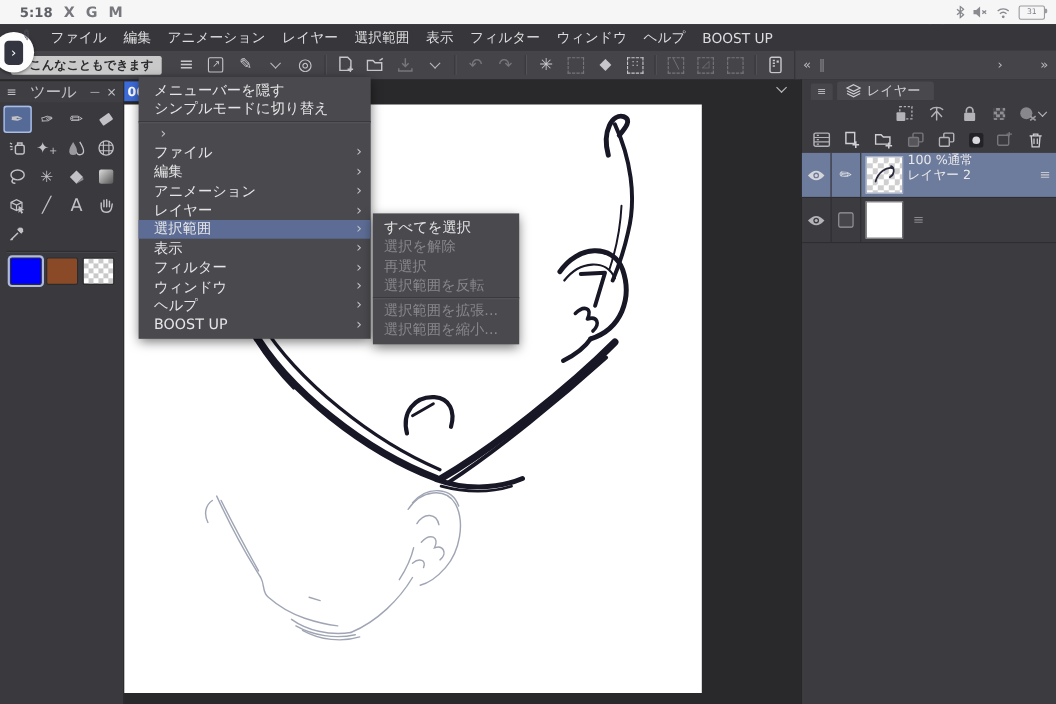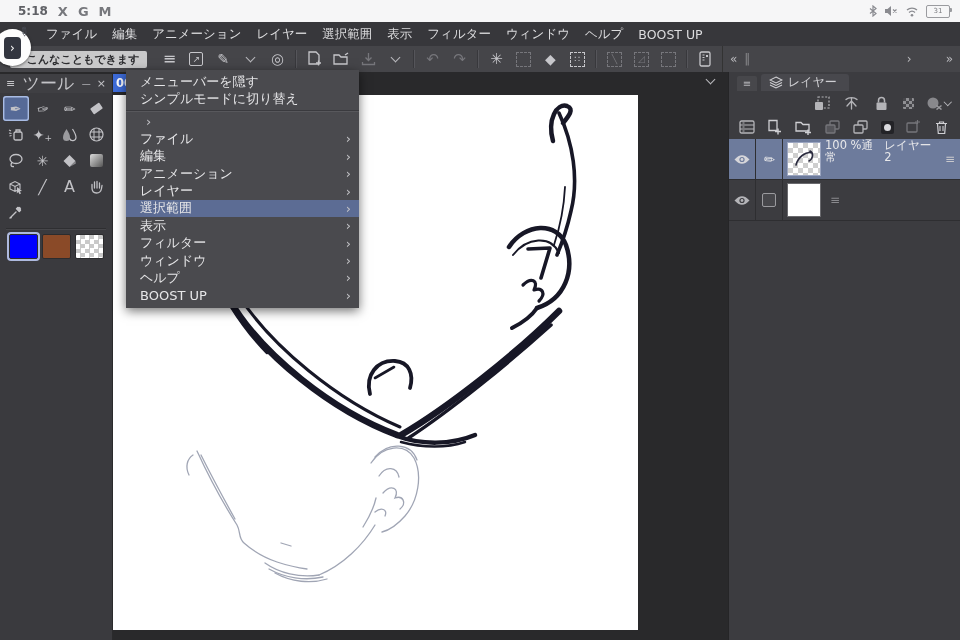--- a/index.html
+++ b/index.html
@@ -40,42 +40,42 @@
     display:inline-flex;align-items:center;justify-content:center;font-size:10px;font-weight:bold;}
   
   .fab{left:-6px;top:29px;width:37px;height:37px;border-radius:50%;background:#fdfdfd;
     box-shadow:0 1px 3px rgba(0,0,0,.5);display:flex;align-items:center;justify-content:center;z-index:60;}
   .fab-inner{width:17px;height:22px;background:#333640;border-radius:4px;color:#fff;
     display:flex;align-items:center;justify-content:center;font-size:12px;}
   .fab-pen{position:absolute;right:2px;top:-4px;font-size:12px;color:#4a4d57;transform:rotate(40deg);}
   
   .palette{left:0;top:74px;width:113px;height:566px;background:#3a3a3e;border-right:1px solid #2a2a2c;box-sizing:border-box;}
   .pal-head{height:19px;display:flex;align-items:center;color:#c3c3c7;font-size:11px;padding:0 6px;gap:6px;background:#3f3f43;}
-  .pal-title{flex:1;text-align:center;font-size:17px;}
+  .pal-title{flex:1;text-align:center;font-size:14px;}
   .toolgrid{display:grid;grid-template-columns:repeat(4,26px);justify-content:center;gap:1px;padding-top:3px;}
   .tool{width:26px;height:25px;display:flex;align-items:center;justify-content:center;color:#c2c2c6;font-size:14px;border-radius:3px;}
   .tool.sel{background:#566a97;box-shadow:inset 0 0 0 1.4px #a9bce4;}
   .pal-sep{height:1px;background:#2e2e31;margin:3px 6px 2px 6px;box-shadow:0 1px 0 #46464a;}
   .swatches{display:flex;gap:4px;justify-content:center;padding-top:3px;}
   .swatch{width:27px;height:23px;border-radius:2px;border:1px solid #2c2c2e;}
   .swatch.sel{box-shadow:0 0 0 2px #aebadf;}
   .checker{background-image:conic-gradient(#c9c9c9 25%,#fff 0 50%,#c9c9c9 0 75%,#fff 0);background-size:9px 9px;}
   .eraser-shape{width:11px;height:7px;background:#c2c2c6;border-radius:1px;transform:rotate(-35deg);}
   .grad-shape{width:13px;height:13px;background:linear-gradient(135deg,#ddd,#555);border-radius:2px;}
   
   .canvas-tabbar{left:113px;top:72px;width:615px;height:22px;color:#9a9a9e;}
   .tabfrag{position:absolute;left:0;top:2px;height:18px;background:#3d6bd8;color:#fff;
     font-size:11.5px;display:flex;align-items:center;padding:0 3px;font-weight:bold;}
   .tab-x{position:absolute;left:38px;top:3px;font-size:12px;color:#8b8b8f;}
   .tab-m{position:absolute;left:55px;top:3px;font-size:12px;color:#6f6f73;}
   .tab-chev{position:absolute;right:14px;top:7px;}
   .page{left:113px;top:95px;width:525px;height:535px;background:#ffffff;}
   
   .menu{background:#4a4a4e;box-shadow:0 3px 10px rgba(0,0,0,.55);color:#e6e6e8;font-size:13px;z-index:50;}
-  .mainmenu{left:126px;top:70px;width:233px;padding:3px 0 4px 0;}
+  .mainmenu{left:126px;top:70px;width:211px;padding:3px 0 4px 0;}
   .submenu{left:339px;top:194px;width:133px;padding:4px 0;z-index:51;}
   .mi{height:17.4px;display:flex;align-items:center;padding:0 8px 0 14px;white-space:nowrap;}
   .mi .lbl{flex:1;}
   .mi .arr{color:#c2c2c6;font-size:13px;margin-left:6px;}
   .mi.hl{background:#5c6c94;}
   .mi.off{color:#87878c;}
   .msep{height:1px;background:#3a3a3e;box-shadow:0 1px 0 #58585c;margin:2px 0;}
   .submenu .mi{padding-left:10px;height:17.6px;}
   
   .rp-strip{left:722px;top:46px;width:238px;height:26px;background:#454549;display:flex;align-items:center;
@@ -101,21 +101,21 @@
   .lp-row{display:flex;align-items:center;justify-content:flex-end;gap:12px;padding:3px 10px;color:#b4b4b8;font-size:12px;}
   .lp-row .lefticon{margin-right:auto;}
   .mask-sym{width:14px;height:13px;background:#232327;border-radius:2px;display:inline-flex;align-items:center;justify-content:center;}
   .mask-sym i{width:7px;height:7px;border-radius:50%;background:#d9d9dd;display:block;}
   .minichk{width:11px;height:11px;background-image:conic-gradient(#8f8f93 25%,#47474b 0 50%,#8f8f93 0 75%,#47474b 0);background-size:6px 6px;border-radius:1px;}
   .layerrow{display:flex;align-items:stretch;height:40px;border-bottom:1px solid #2e2e31;color:#e8e8ea;}
   .layerrow.sel{background:#6d7b9c;}
   .lr-cell{width:26px;display:flex;align-items:center;justify-content:center;border-right:1px solid #2e2e31;}
   .lr-thumb{width:34px;height:34px;margin:3px 4px;border:1px solid #9aa4bf;background:#fff;box-sizing:border-box;}
   .lr-thumb.tr{background-image:conic-gradient(#cfcfcf 25%,#fff 0 50%,#cfcfcf 0 75%,#fff 0);background-size:10px 10px;}
-  .lr-text{flex:1;display:flex;flex-direction:row;justify-content:flex-start;gap:2px;font-size:11.5px;line-height:12px;}
+  .lr-text{flex:1;display:flex;flex-direction:column;justify-content:flex-start;gap:2px;font-size:11.5px;line-height:12px;}
   .lr-handle{width:20px;display:flex;align-items:center;justify-content:center;color:#c9c9cd;font-size:12px;}
   .paper-ico{width:13px;height:15px;border:1.4px solid #e4e4e8;border-radius:2px;position:relative;background:#3c3c40;}
   .layerrow.row2 .paper-ico{border-color:#cfcfd3;}
   .chkbox{width:12px;height:12px;border:1.3px solid #9a9a9e;border-radius:2px;background:#47474b;}
   .pen-glyph{transform:rotate(-40deg);display:inline-block;font-size:13px;}
   svg.ic{display:block;}
 </style>
 </head>
 <body>
 
@@ -569,14 +569,35 @@
     <div class="mi">
         <span class="lbl">ヘルプ</span>
         <span class="arr">›</span>
       </div>
     <div class="mi">
         <span class="lbl">BOOST UP</span>
         <span class="arr">›</span>
       </div>
   </div>
 
+  <div class="abs menu submenu">
+    <div class="mi">
+        <span class="lbl">すべてを選択</span>
+      </div>
+    <div class="mi off">
+        <span class="lbl">選択を解除</span>
+      </div>
+    <div class="mi off">
+        <span class="lbl">再選択</span>
+      </div>
+    <div class="mi off">
+        <span class="lbl">選択範囲を反転</span>
+      </div>
+    <div class="msep"></div>
+    <div class="mi off">
+        <span class="lbl">選択範囲を拡張...</span>
+      </div>
+    <div class="mi off">
+        <span class="lbl">選択範囲を縮小...</span>
+      </div>
+  </div>
 
 </div>
 
 </body></html>

